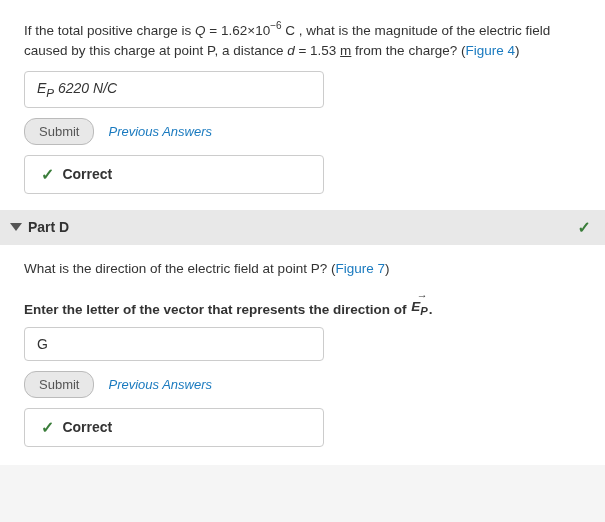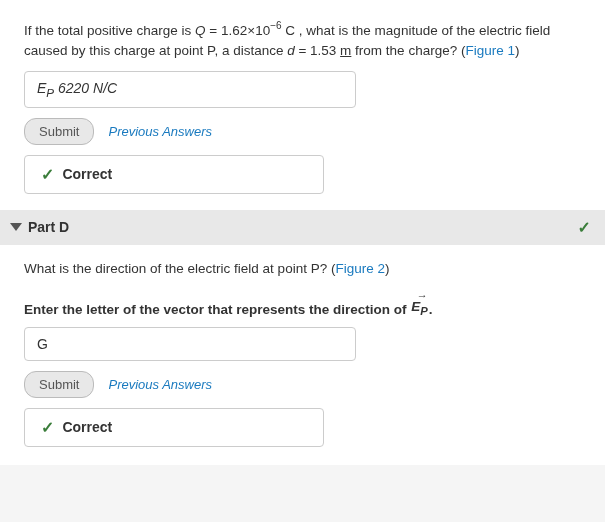--- a/index.html
+++ b/index.html
@@ -28,21 +28,21 @@
     .bold-instruction {
       font-weight: bold;
       margin-bottom: 10px;
       font-size: 13.5px;
     }
     .answer-box {
       border: 1px solid #ccc;
       border-radius: 4px;
       padding: 8px 12px;
       font-size: 14px;
-      width: 332px;
+      width: 300px;
       margin-bottom: 10px;
       background: #fff;
       color: #333;
       font-style: italic;
     }
     .button-row {
       display: flex;
       align-items: center;
       gap: 14px;
       margin-bottom: 10px;
@@ -118,21 +118,21 @@
       font-style: italic;
     }
   </style>
 </head>
 <body>
 
 <div class="main-content">
 
   <p class="question-text">
     If the total positive charge is <span class="math-var">Q</span> = 1.62×10<sup>−6</sup> C , what is the magnitude of the electric field
-    caused by this charge at point P, a distance <span class="math-var">d</span> = 1.53 <span style="text-decoration:underline;">m</span> from the charge? (<a class="link-text">Figure 1</a>)
+    caused by this charge at point P, a distance <span class="math-var">d</span> = 1.53 <span style="text-decoration:underline;">m</span> from the charge? (<a class="link-text">Figure 4</a>)
   </p>
 
 
   <div class="answer-box">
     <span class="math-var">E</span><sub>P</sub> <span>  6220   N/C</span>
   </div>
 
   <div class="button-row">
     <button class="submit-btn">Submit</button>
     <a class="prev-answers-link">Previous Answers</a>
@@ -145,21 +145,21 @@
 
   <div class="part-header">
     <div class="part-header-left">
       <span class="triangle-down"></span>
       <span>Part D</span>
     </div>
     <span class="part-header-check">✓</span>
   </div>
 
   <p class="question-text">
-    What is the direction of the electric field at point P? (<a class="link-text">Figure 2</a>)
+    What is the direction of the electric field at point P? (<a class="link-text">Figure 7</a>)
   </p>
 
   <p class="bold-instruction">
     Enter the letter of the vector that represents the direction of
     <span style="display:inline-flex; flex-direction:column; align-items:center; vertical-align:bottom; font-style:italic; line-height:1; margin: 0 1px;">
       <span style="font-size:11px; align-self:flex-end; margin-right:0px; font-style:normal;">→</span>
       <span style="line-height:1;">E<sub>P</sub></span>
     </span>.
   </p>
 

